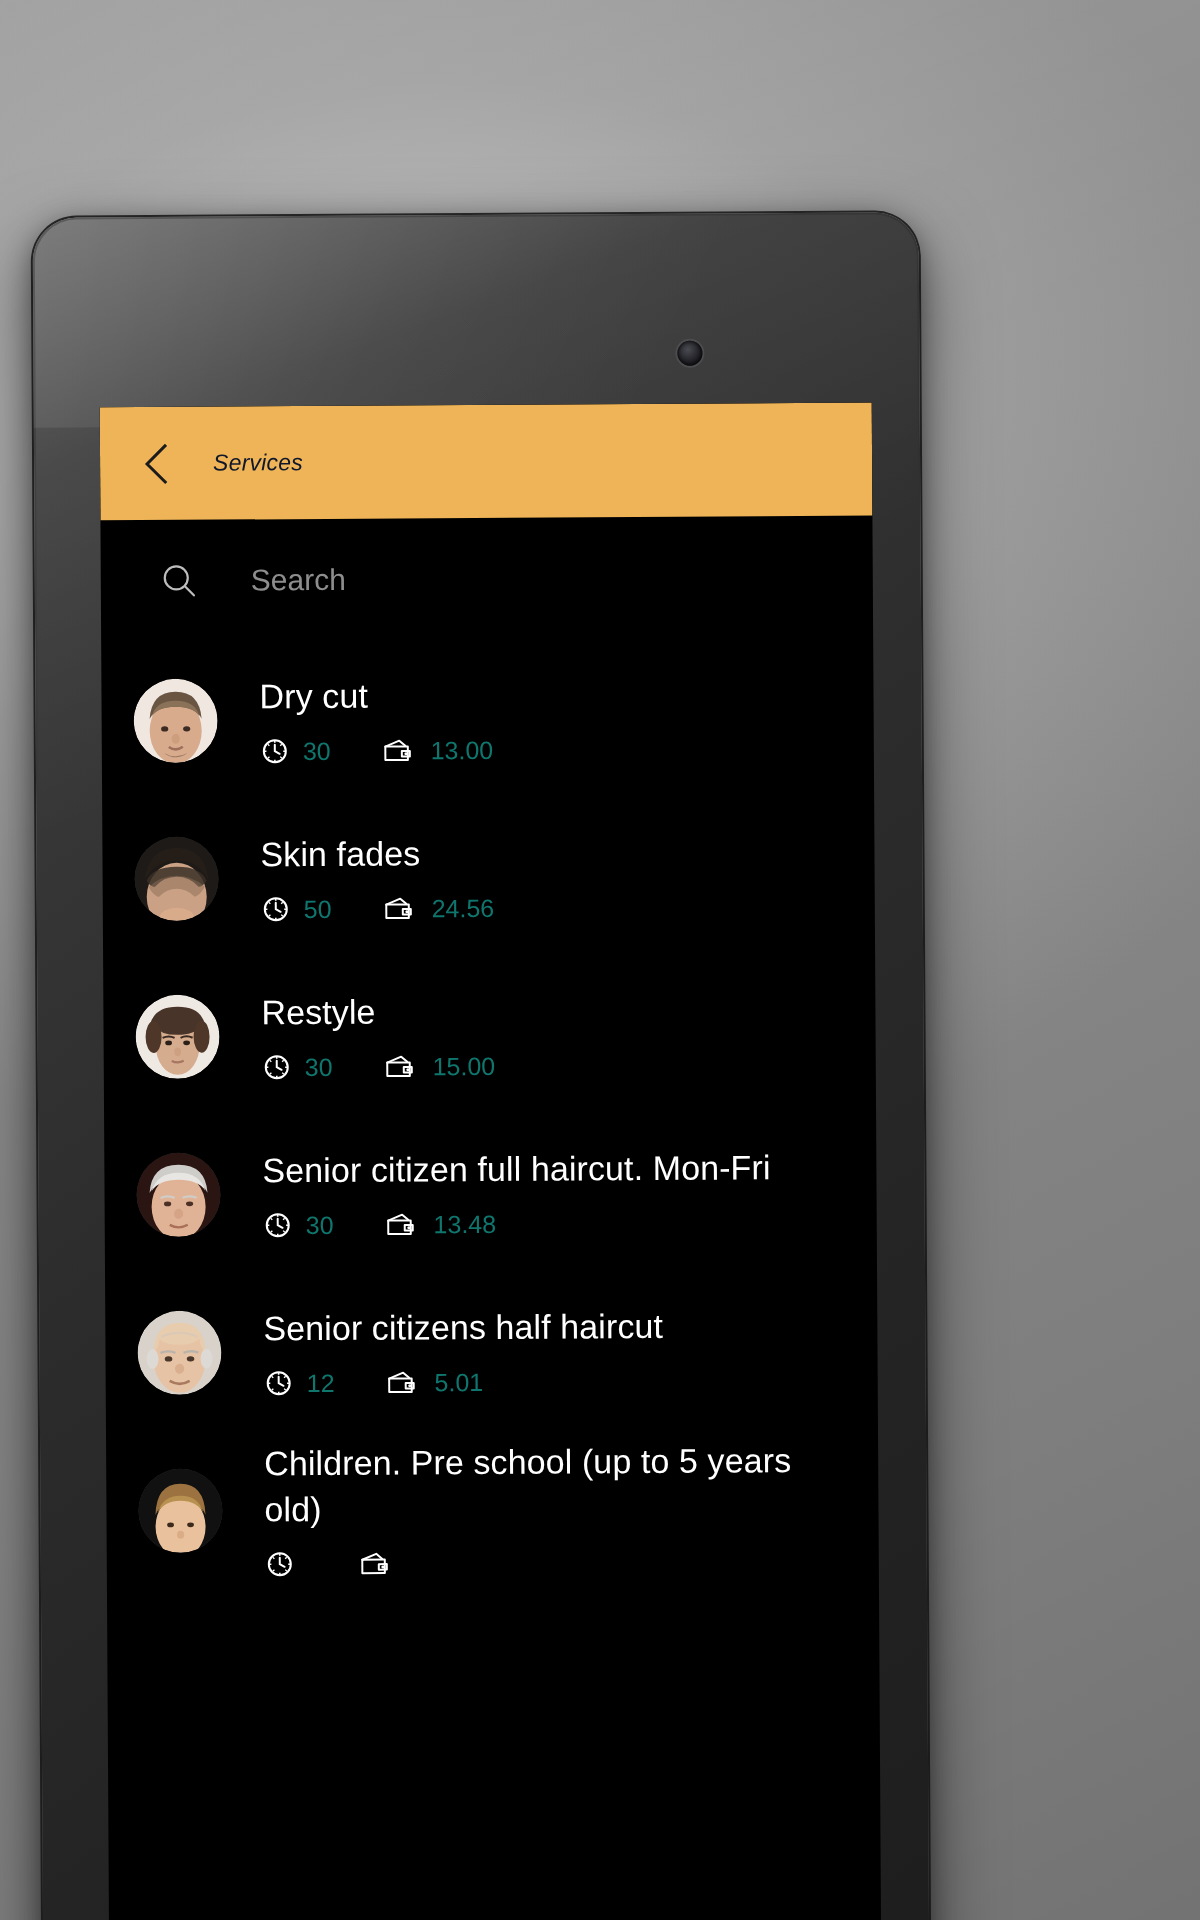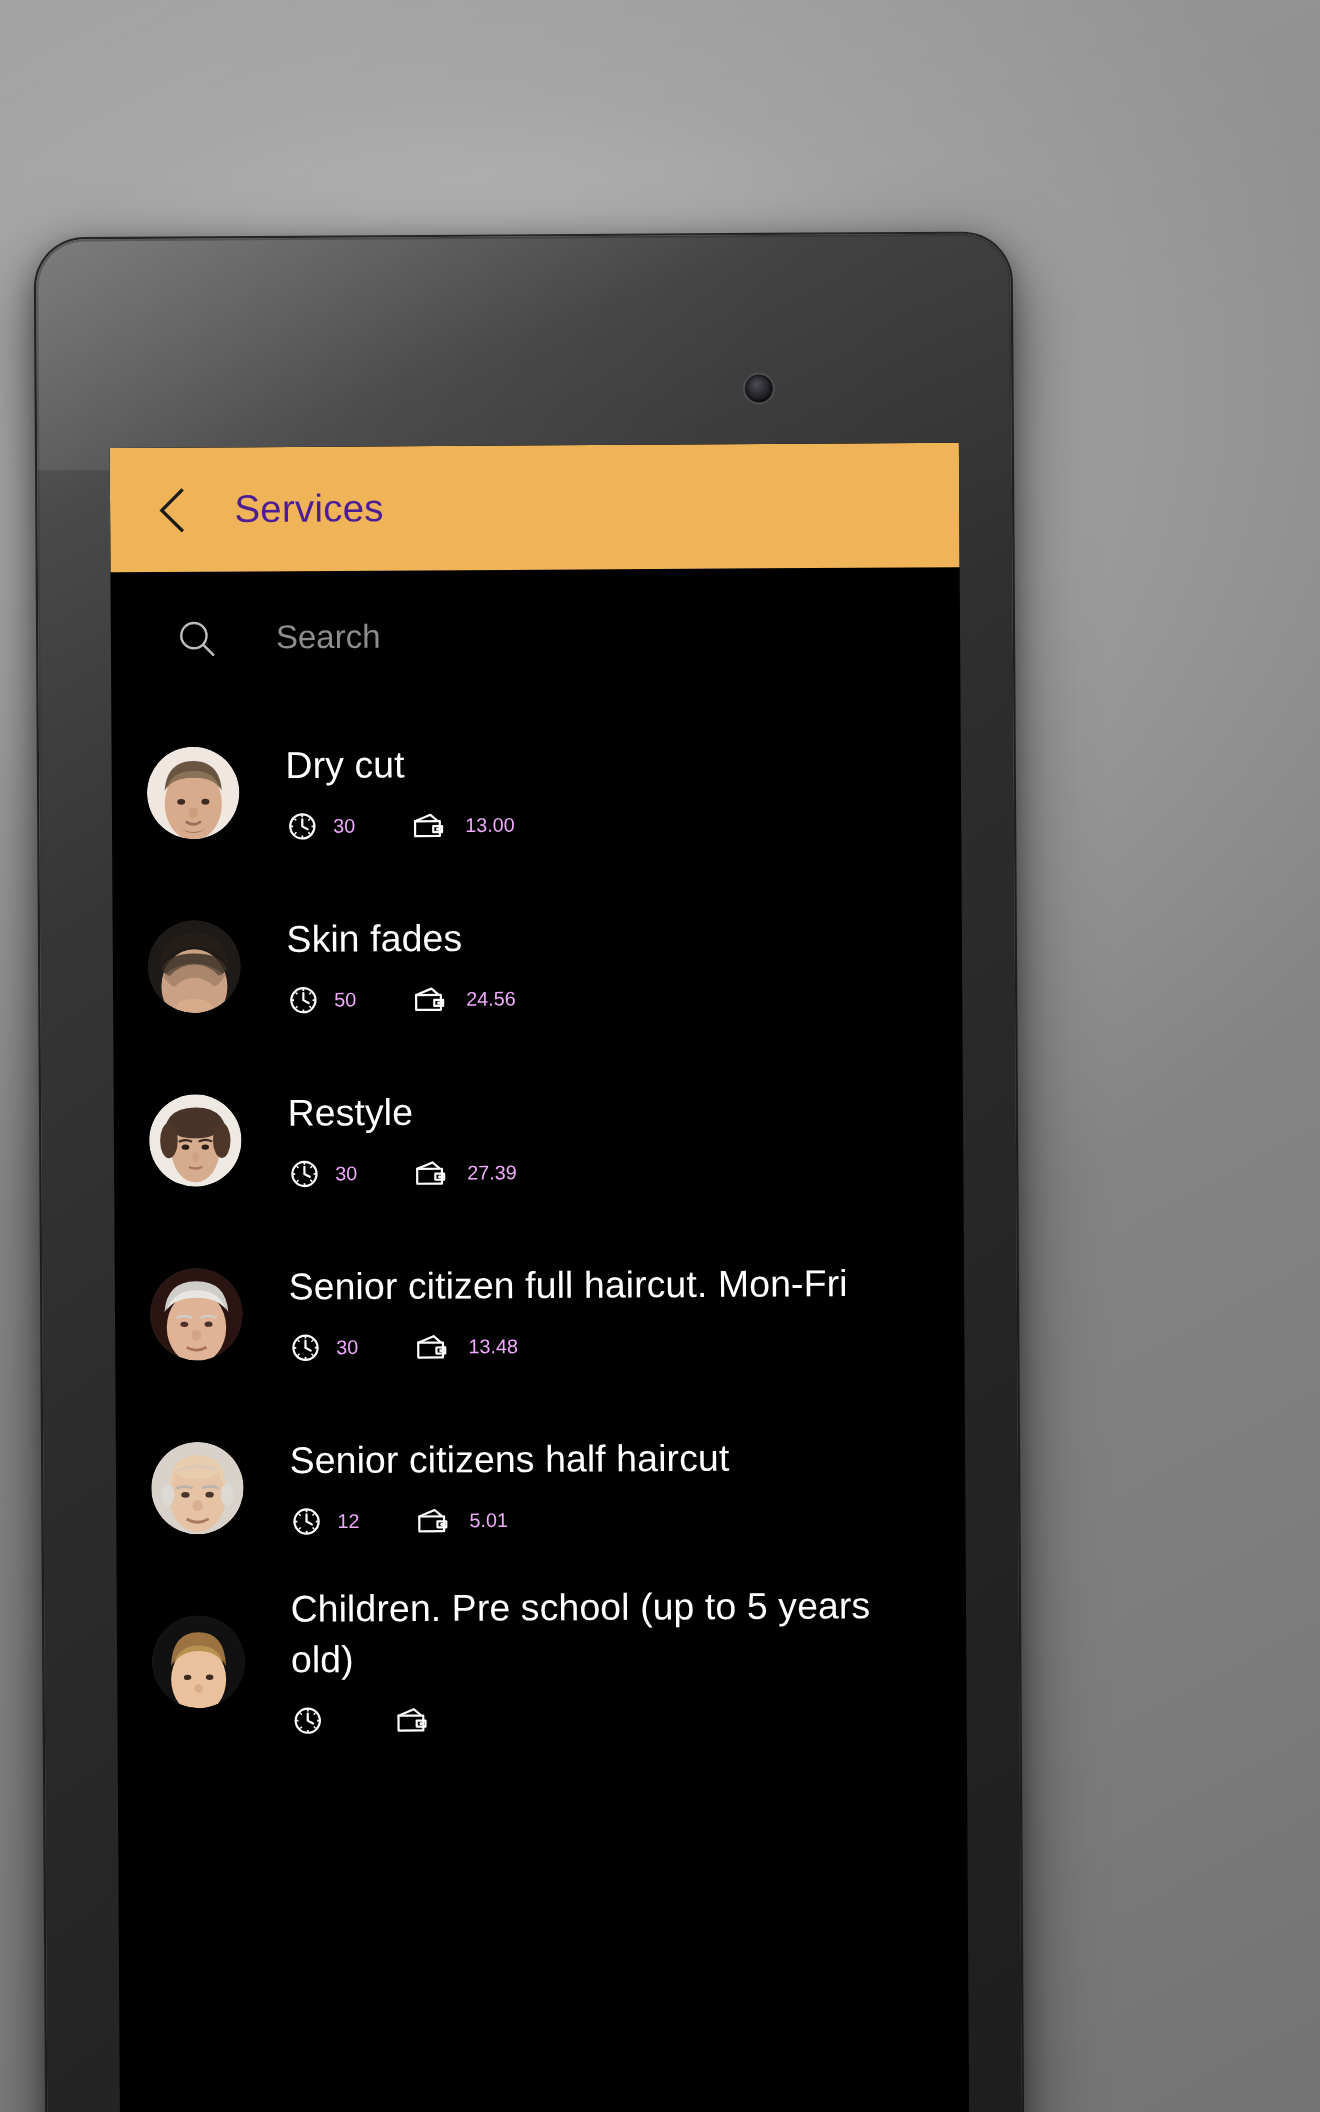--- a/index.html
+++ b/index.html
@@ -102,26 +102,27 @@
     width: 54px;
     height: 54px;
     display: flex;
     align-items: center;
     justify-content: center;
     cursor: pointer;
     flex: 0 0 auto;
   }
   .back-btn svg { display: block; }
   .appbar-title {
-    font-size: 35px;
-    color: #4c1d95;
+    font-size: 23px;
+    color: #0f172a;
     letter-spacing: 0.2px;
     margin-left: 29px;
     font-weight: 400;
     white-space: nowrap;
+    font-style: italic;
   }
 
   
   .search-row {
     height: 122px;
     display: flex;
     align-items: center;
     padding-left: 56px;
     flex: 0 0 auto;
   }
@@ -197,22 +198,22 @@
   .meta-icon {
     width: 30px;
     height: 30px;
     display: flex;
     align-items: center;
     justify-content: center;
     flex: 0 0 auto;
   }
   .meta-icon svg { display: block; }
   .meta-text {
-    font-size: 18px;
-    color: #f0abfc;
+    font-size: 25px;
+    color: #0f766e;
     margin-left: 13px;
     white-space: nowrap;
   }
   .meta-chunk.price .meta-text { margin-left: 18px; text-align: center; }
 </style>
 </head>
 <body>
 
 <div class="backdrop"></div>
 
@@ -380,21 +381,21 @@
             </div>
             <div class="meta-chunk price">
               <span class="meta-icon">
                 <svg width="30" height="26" viewBox="0 0 30 26" fill="none">
                   <path d="M2.5 9 L2.5 22.5 L25 22.5 L25 9 Z" stroke="#ffffff" stroke-width="2" fill="none" stroke-linejoin="round"></path>
                   <path d="M2.5 9 L16.5 3.2 L22.5 8.4" stroke="#ffffff" stroke-width="2" fill="none" stroke-linejoin="round" stroke-linecap="round"></path>
                   <path d="M19 13.5 L27 13.5 L27 19 L19 19 Z" stroke="#ffffff" stroke-width="2" fill="none" stroke-linejoin="round"></path>
                   <circle cx="23" cy="16.3" r="1.5" fill="#ffffff"></circle>
                 </svg>
               </span>
-              <span class="meta-text">27.39</span>
+              <span class="meta-text">15.00</span>
             </div>
           </div>
         </div>
       </div>
 
       <div class="service-row">
         <div class="avatar">
           <svg viewBox="0 0 84 84" preserveAspectRatio="xMidYMid slice">
             <defs>
                 <clipPath id="c3">

